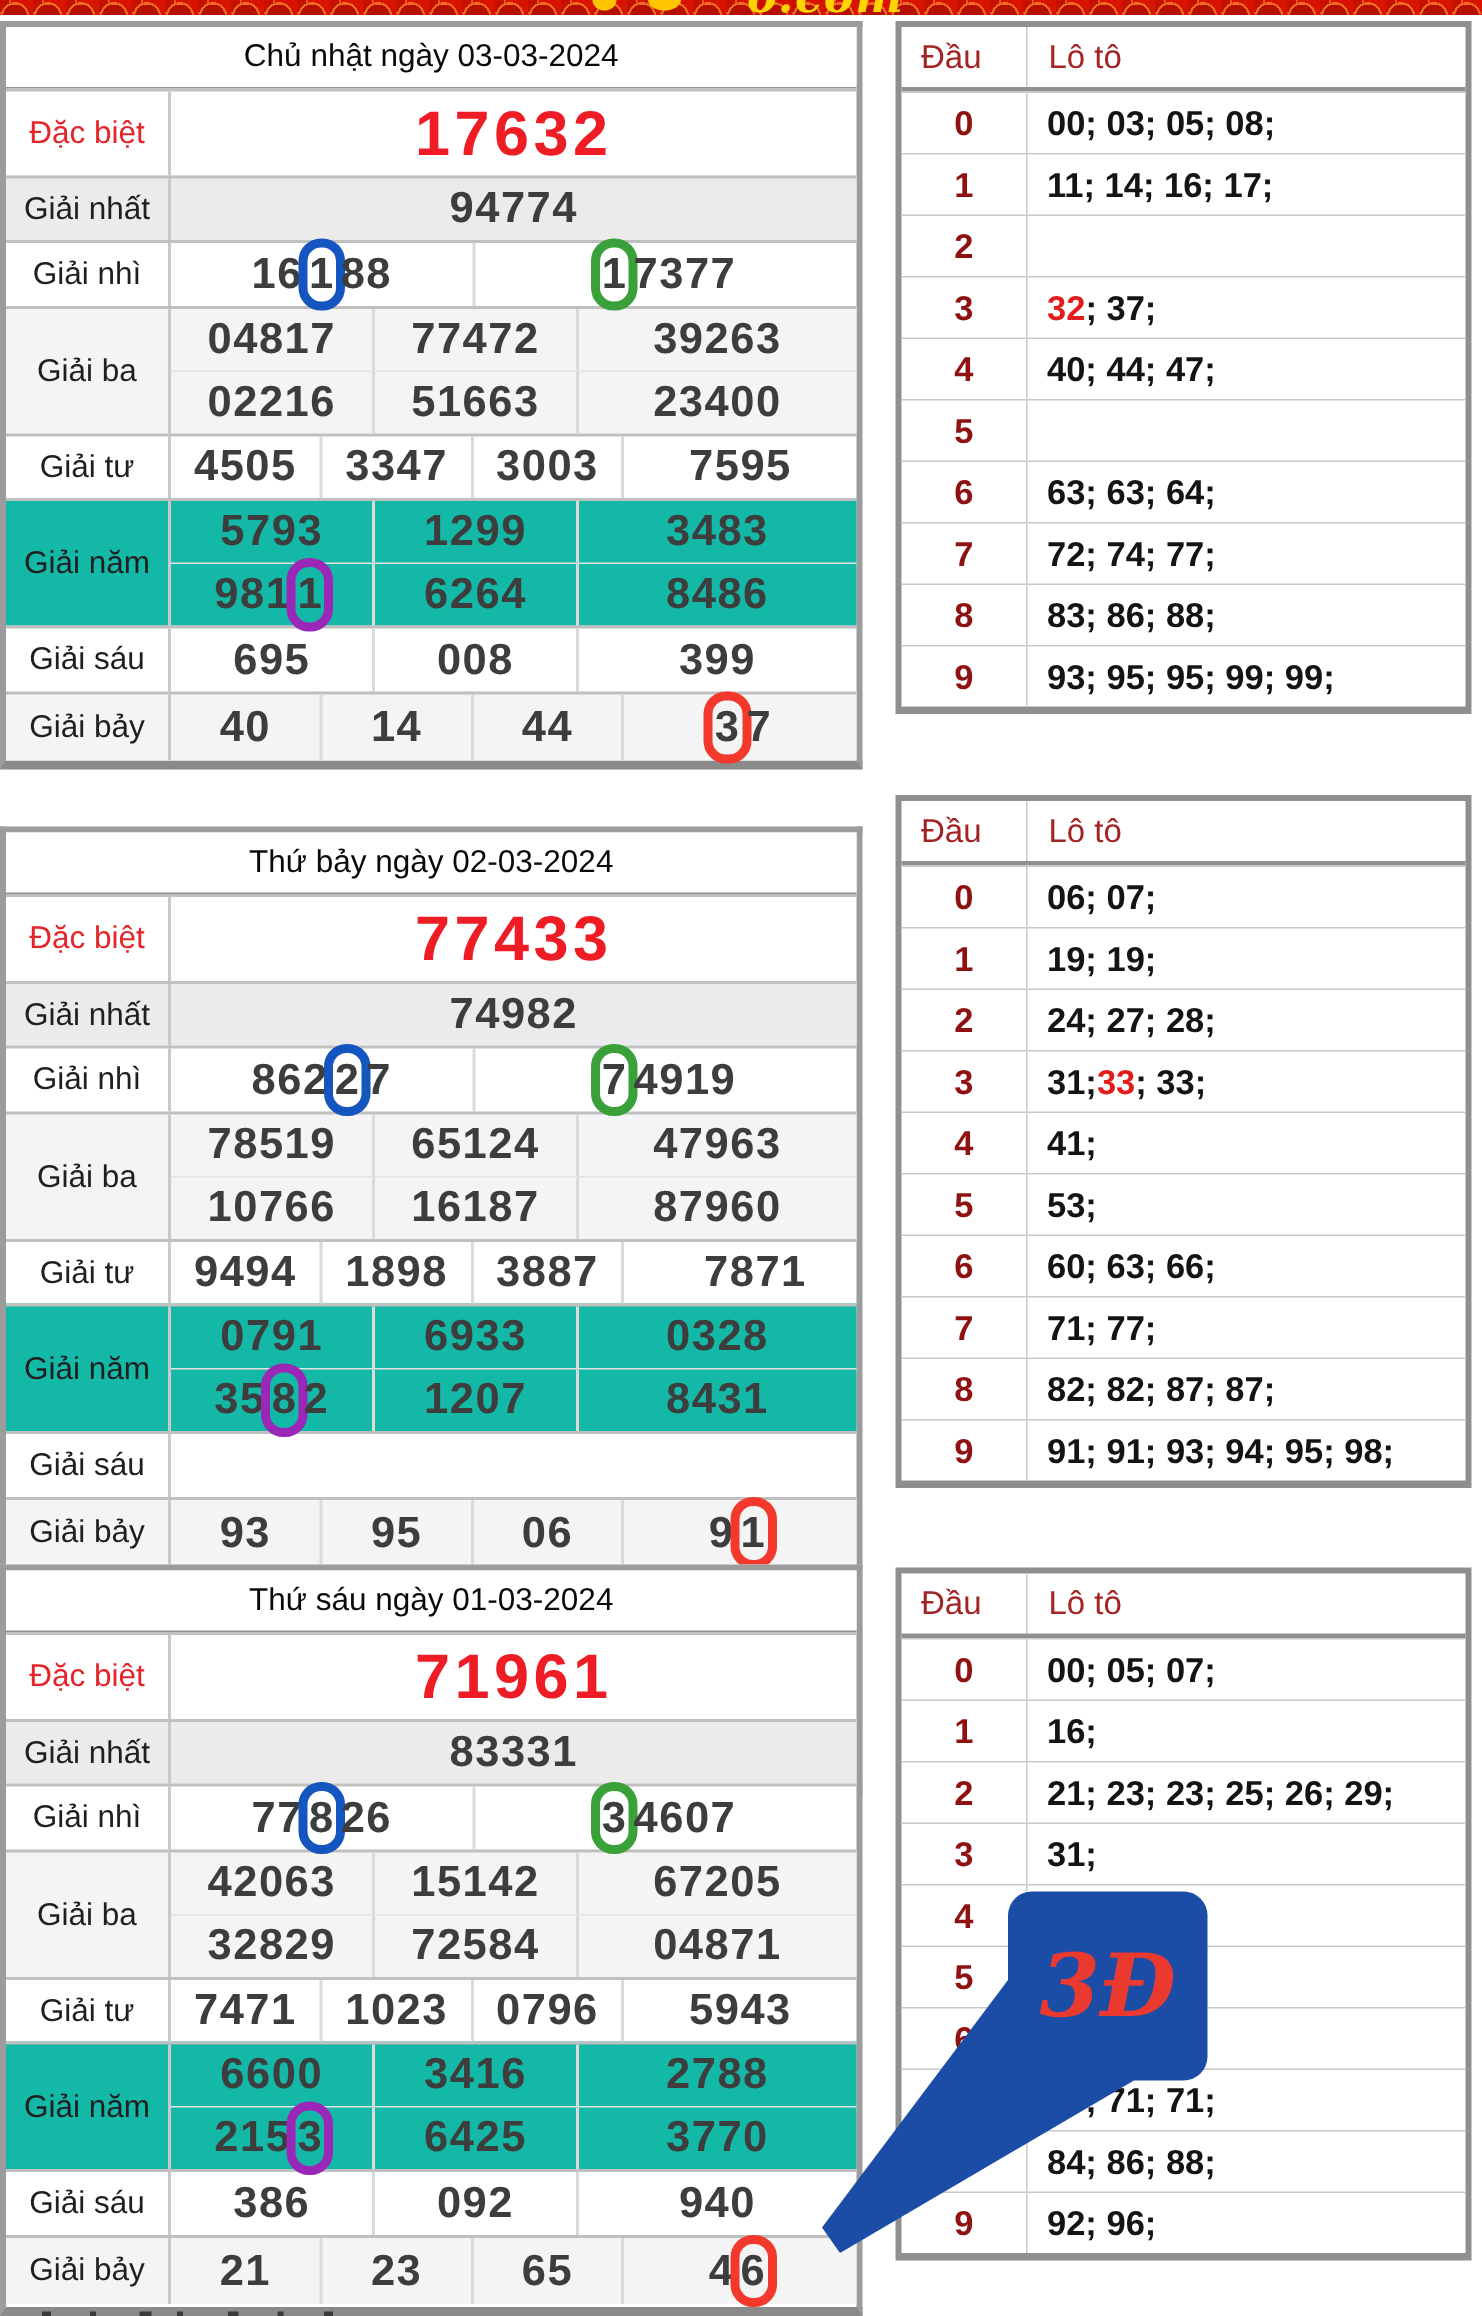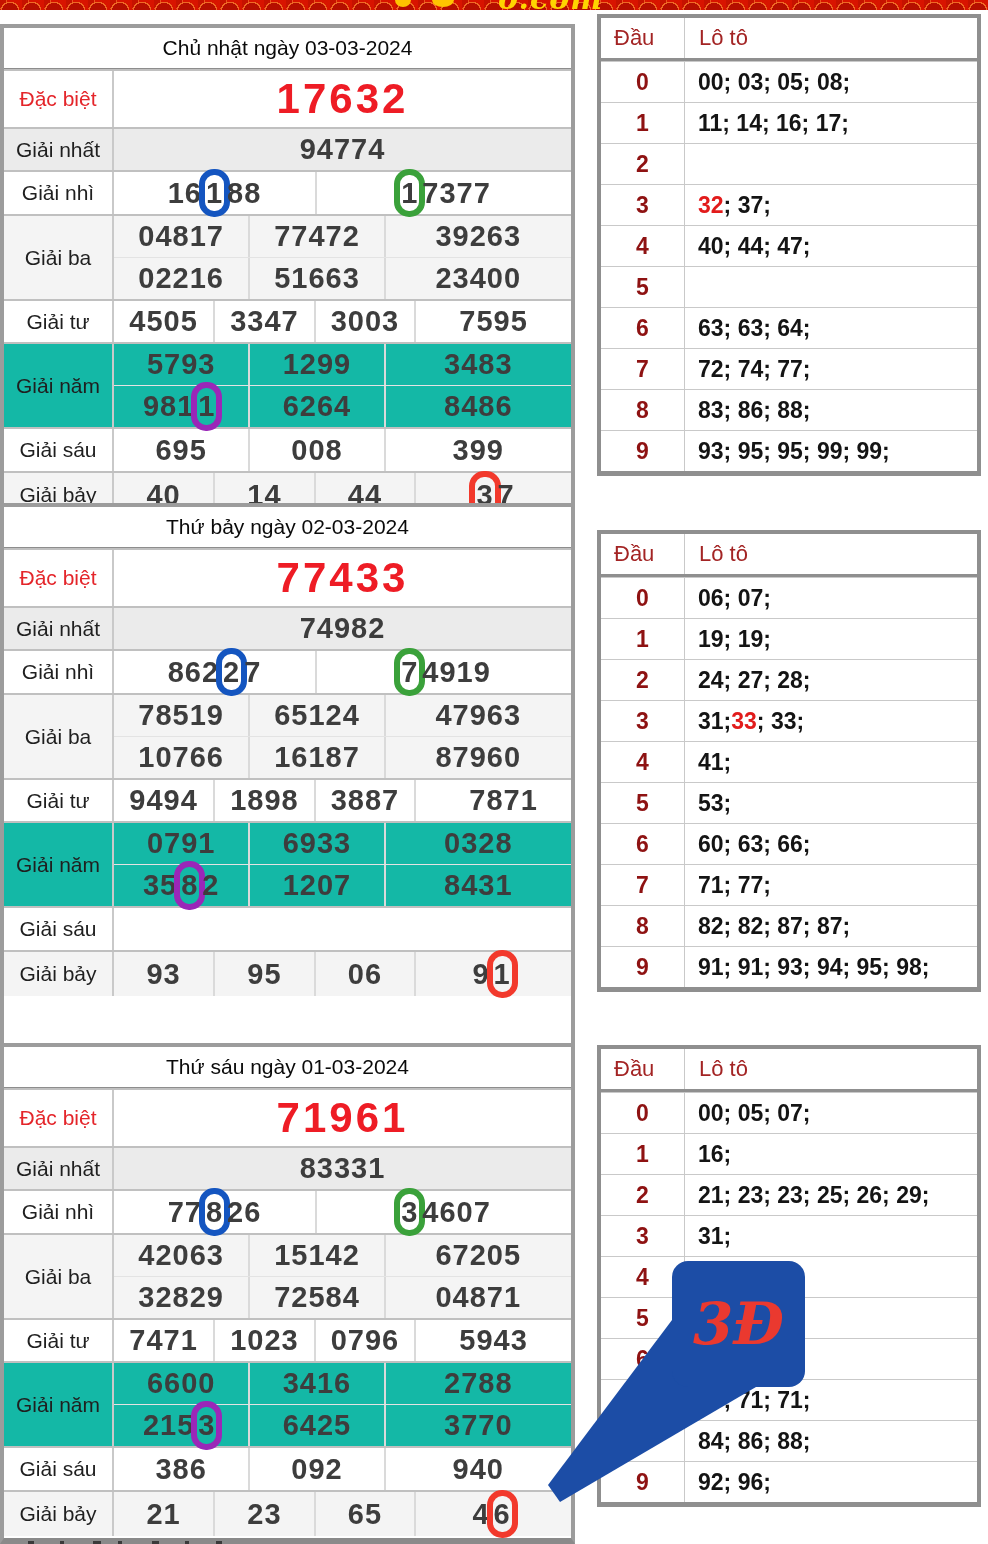--- a/index.html
+++ b/index.html
@@ -86,21 +86,21 @@
 <body>
 
 <div class="page">
   <div class="banner" style="background-color: rgb(216, 20, 0);">
     <span class="banner-blob"></span>
     <span class="banner-blob2"></span>
     <span class="banner-text" style="color: rgb(255, 212, 0);">o.com</span>
   </div>
 
   <div id="blocks-root">
-      <div class="block" style="top: 24px; height: 499px;">
+      <div class="block" style="top: 14px; height: 499px;">
         <div class="prow hdr">Chủ nhật ngày 03-03-2024</div>
         <div class="prow k-special">
           <div class="plabel">Đặc biệt</div>
           <div class="pcells">
             <div class="pline">
               <div class="pcell" style="width: 100%;">17632</div>
             </div>
           </div>
         </div>
         <div class="prow k-nhat">
@@ -222,21 +222,21 @@
         </div>
         <div class="lrow">
           <div class="lc1">8</div>
           <div class="lc2">83; 86; 88;</div>
         </div>
         <div class="lrow">
           <div class="lc1">9</div>
           <div class="lc2">93; 95; 95; 99; 99;</div>
         </div>
       </div>
-      <div class="block" style="top: 503px; height: 646px;">
+      <div class="block" style="top: 551px; height: 646px;">
         <div class="prow hdr">Thứ bảy ngày 02-03-2024</div>
         <div class="prow k-special">
           <div class="plabel">Đặc biệt</div>
           <div class="pcells">
             <div class="pline">
               <div class="pcell" style="width: 100%;">77433</div>
             </div>
           </div>
         </div>
         <div class="prow k-nhat">

